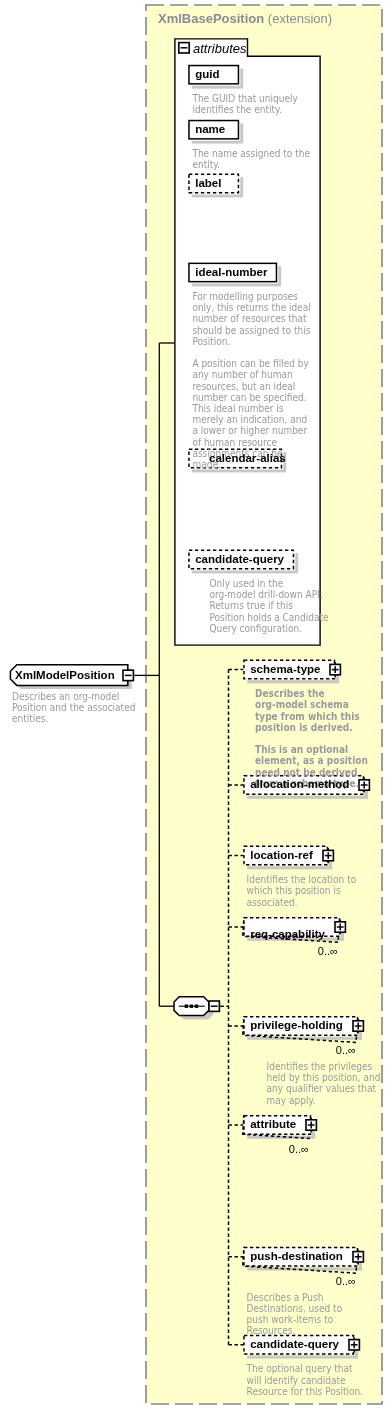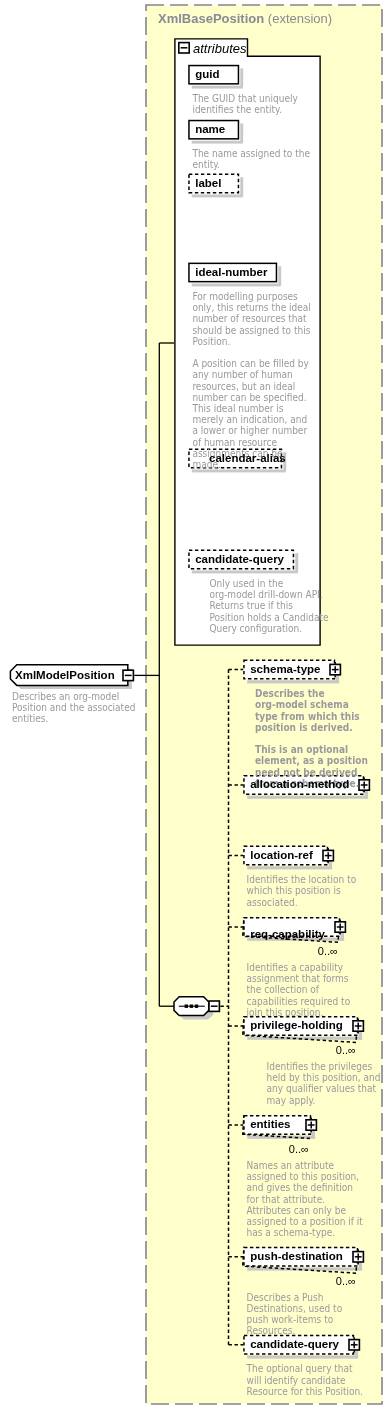--- a/index.html
+++ b/index.html
@@ -191,27 +191,25 @@
       <div class="doc" style="left: 192.4px; top: 578px; width: 120px; margin-left: 17px;">Only used in the org-⁠model drill-⁠down API. Returns true if this Position holds a Candidate Query configuration.</div>
       <div class="elabel" style="left: 250.2px; top: 662.6px;">schema-type</div>
       <div class="doc" style="left: 255px; top: 688.1px; width: 118px; font-weight: bold;">Describes the org-⁠model schema type from which this position is derived.
 
 This is an optional element, as a position need not be derived from a schema type.</div>
       <div class="elabel" style="left: 250.2px; top: 778px;">allocation-method</div>
       <div class="elabel" style="left: 250.2px; top: 848.6px;">location-ref</div>
       <div class="doc" style="left: 246.6px; top: 874.1px; width: 118px;">Identifies the location to which this position is associated.</div>
       <div class="elabel" style="left: 250.2px; top: 884px; margin-top: 44px;">req-capability</div>
       <div class="card" style="left: 317.822px; top: 946px;">0..∞</div>
-      <div class="doc" style="left: 246.6px; top: 962px; width: 118px;">Identifies a capability assignment that forms the collection of capabilities required to join this position.</div>
       <div class="elabel" style="left: 250.2px; top: 1019px;">privilege-holding</div>
       <div class="card" style="left: 335.822px; top: 1045px;">0..∞</div>
       <div class="doc" style="left: 246.6px; top: 1061px; width: 118px; margin-left: 20px;">Identifies the privileges held by this position, and any qualifier values that may apply.</div>
-      <div class="elabel" style="left: 250.2px; top: 1118px;">entities</div>
+      <div class="elabel" style="left: 250.2px; top: 1118px;">attribute</div>
       <div class="card" style="left: 288.822px; top: 1144px;">0..∞</div>
-      <div class="doc" style="left: 246.6px; top: 1160px; width: 118px;">Names an attribute assigned to this position, and gives the definition for that attribute.  Attributes can only be assigned to a position if it has a schema-⁠type.</div>
       <div class="elabel" style="left: 250.2px; top: 1249.8px;">push-destination</div>
       <div class="card" style="left: 335.822px; top: 1275.8px;">0..∞</div>
       <div class="doc" style="left: 246.6px; top: 1291.8px; width: 118px;">Describes a Push Destinations, used to push work-⁠items to Resources.</div>
       <div class="elabel" style="left: 250.2px; top: 1337.8px;">candidate-query</div>
       <div class="doc" style="left: 246.6px; top: 1363.3px; width: 118px;">The optional query that will identify candidate Resource for this Position.</div>
       <div class="rlabel" style="left: 15px; top: 668.8px;">XmlModelPosition</div>
       <div class="doc" style="left: 12px; top: 690.6px; width: 124px;">Describes an org-⁠model Position and the associated entities.</div>
     </div>
 </div>
 

